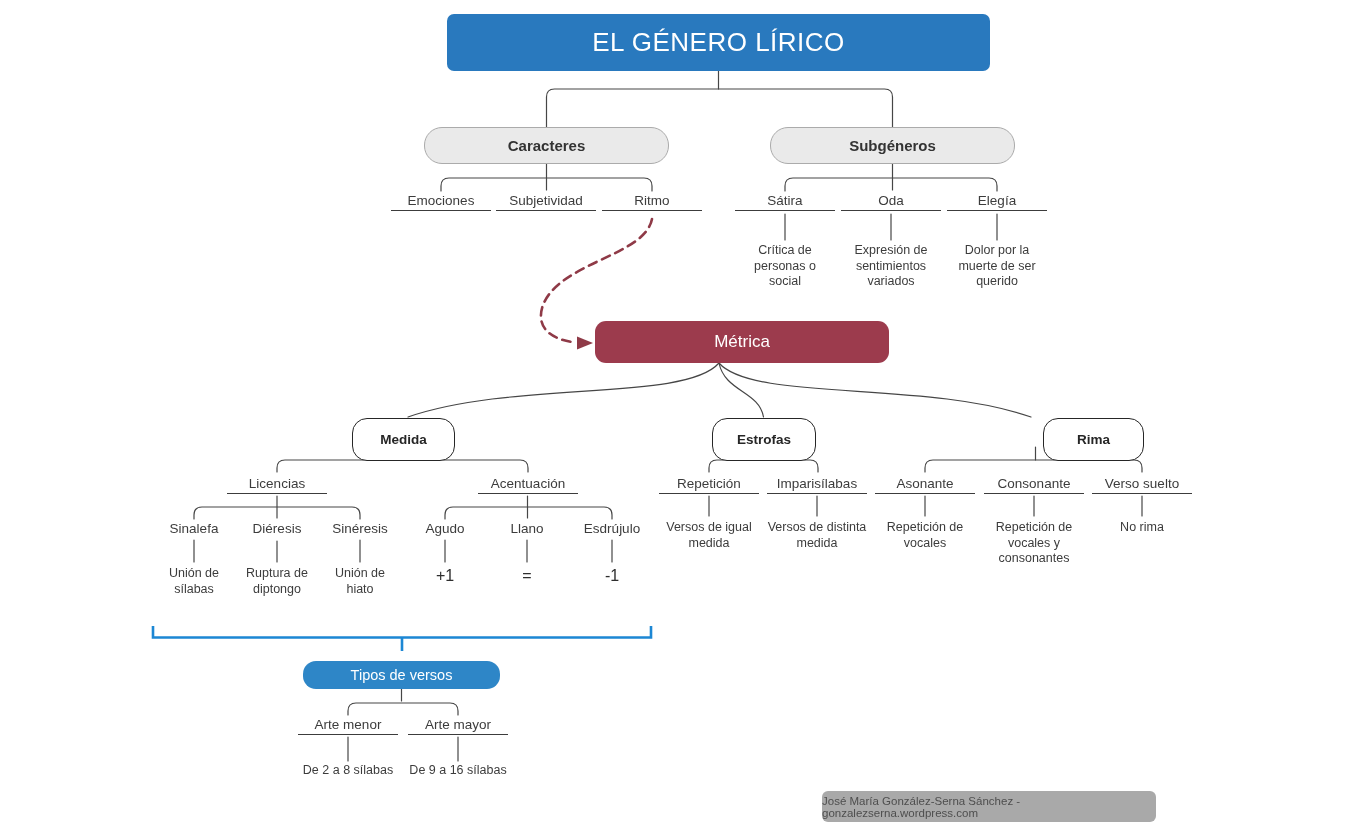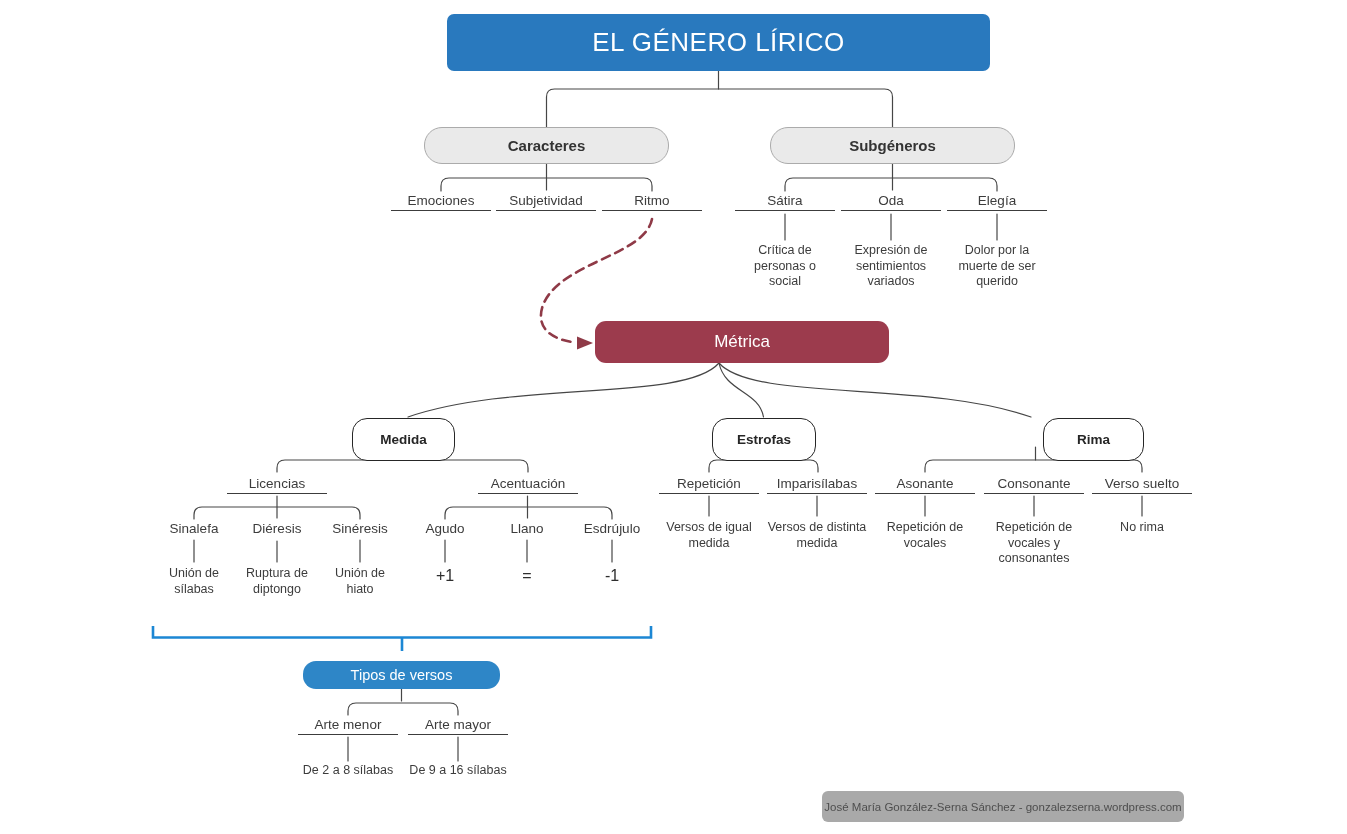--- a/index.html
+++ b/index.html
@@ -23,21 +23,21 @@
         display:flex;align-items:center;justify-content:center;box-sizing:border-box;
         font-weight:bold;font-size:13.5px;color:#262626;}
   .cat{position:absolute;width:100px;text-align:center;font-size:13.5px;color:#3c3c3c;
        line-height:16px;padding-bottom:1px;border-bottom:1.4px solid #3c3c3c;}
   .lbl{position:absolute;transform:translateX(-50%);font-size:13.5px;color:#3c3c3c;
        line-height:16px;white-space:nowrap;}
   .desc{position:absolute;transform:translateX(-50%);font-size:12.5px;color:#3c3c3c;
        line-height:15.5px;text-align:center;}
   .desc.nowrap{white-space:nowrap;}
   .val{position:absolute;transform:translateX(-50%);font-size:16px;color:#2e2e2e;}
-  .badge{position:absolute;left:822px;top:791px;width:362px;height:31px;background:#A9A9A9;
+  .badge{position:absolute;left:822px;top:791px;width:334px;height:31px;background:#A9A9A9;
        border-radius:6px;display:flex;align-items:center;justify-content:center;
        font-size:11.5px;color:#4e4e4e;}
 </style>
 </head>
 <body>
 
 <div class="canvas">
 
   <svg class="wires">
     <g fill="none" stroke="#464646" stroke-width="1.2" stroke-linecap="round">

